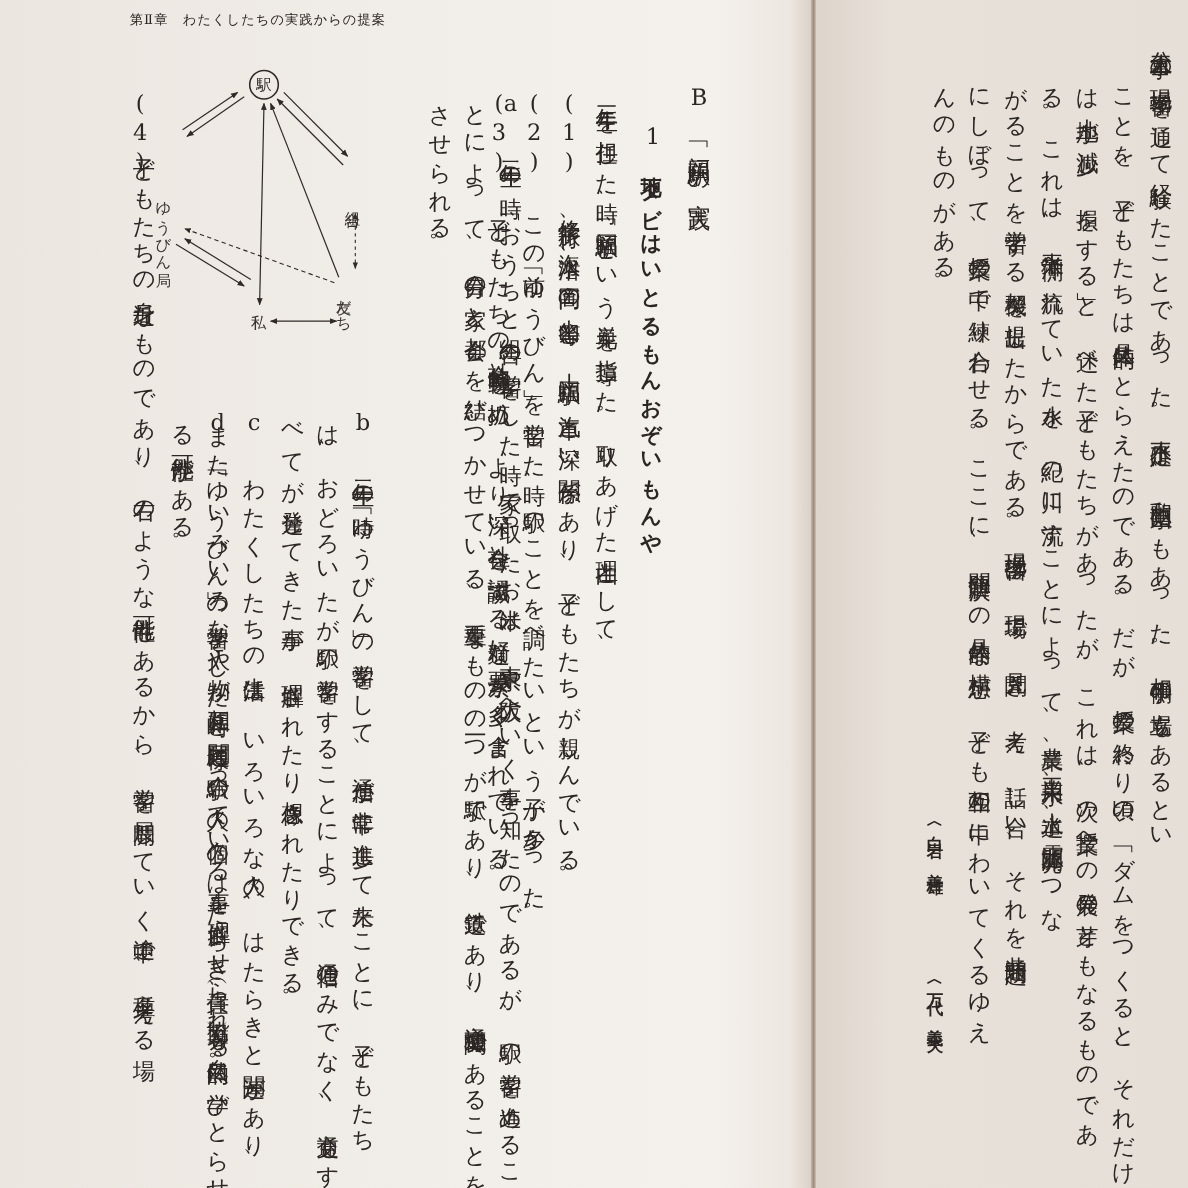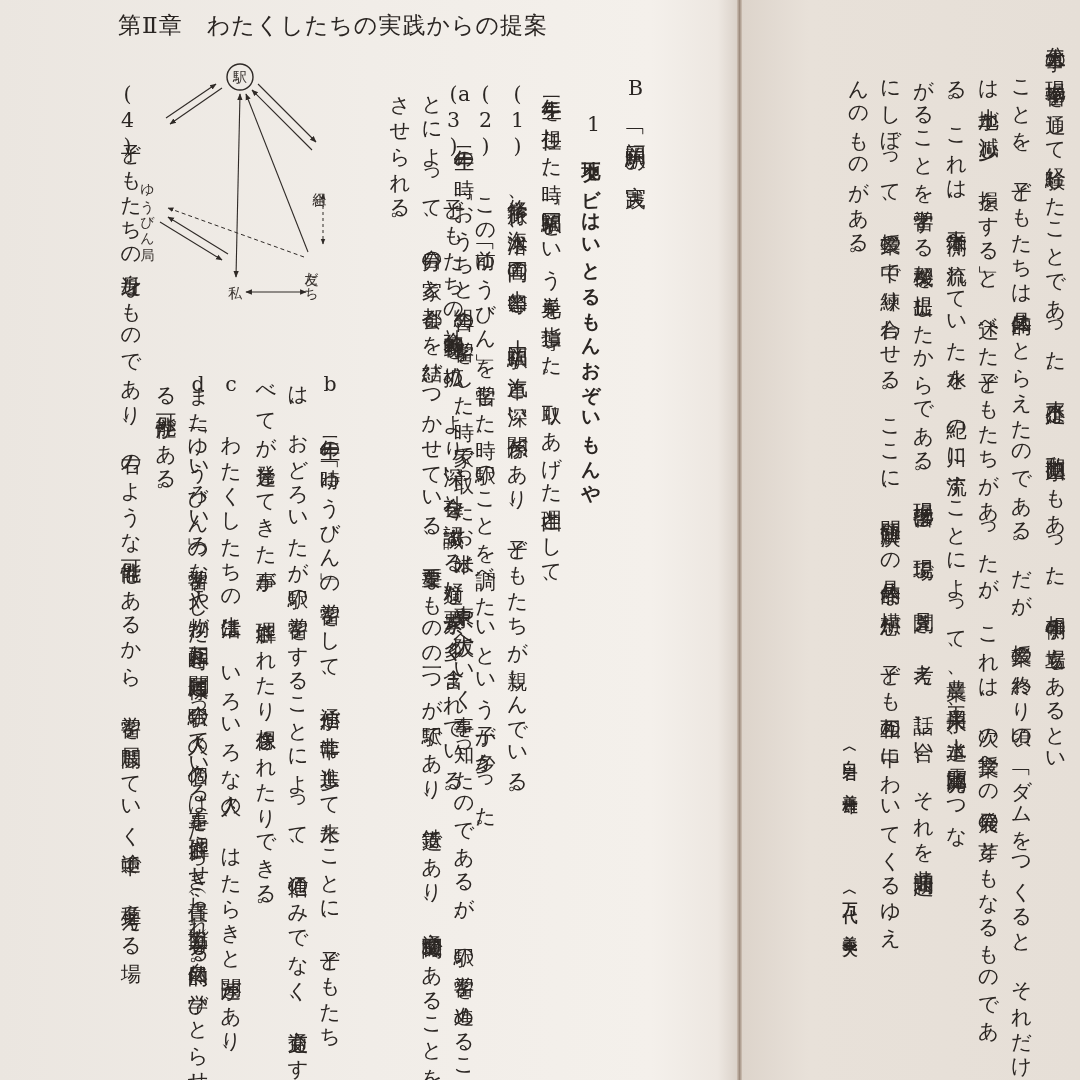--- a/index.html
+++ b/index.html
@@ -16,21 +16,21 @@
     .gutter {
       position:absolute; left:737px; top:0; width:5px; height:1080px;
       background:linear-gradient(90deg,#cfc2b6,#9d8b7d,#cfc2b6);
     }
     .page-right {
       position:absolute; left:742px; top:0; width:338px; height:1080px;
       background:linear-gradient(90deg,#ddd4cb 0%,#e8e1d9 20%,#e6dfd7 100%);
     }
     .running-head {
       position:absolute; left:118px; top:10px;
-      font-size:23px; letter-spacing:1px; color:#2a2522; white-space:nowrap;
+      font-size:12px; letter-spacing:1px; color:#2a2522; white-space:nowrap;
     }
     .col {
       position:absolute; writing-mode:vertical-rl; text-orientation:upright;
       font-size:20.5px; line-height:1; letter-spacing:2.2px; white-space:nowrap;
       color:#2b2623;
     }
     .col.bold { font-family:"DejaVu Sans","Liberation Sans",sans-serif; font-weight:bold; }
     .diagram { position:absolute; left:140px; top:62px; width:200px; height:250px; }
     .diagram text { font-size:14px; fill:#3a3430; font-family:"DejaVu Serif","Liberation Serif",serif; }
     .signature {

